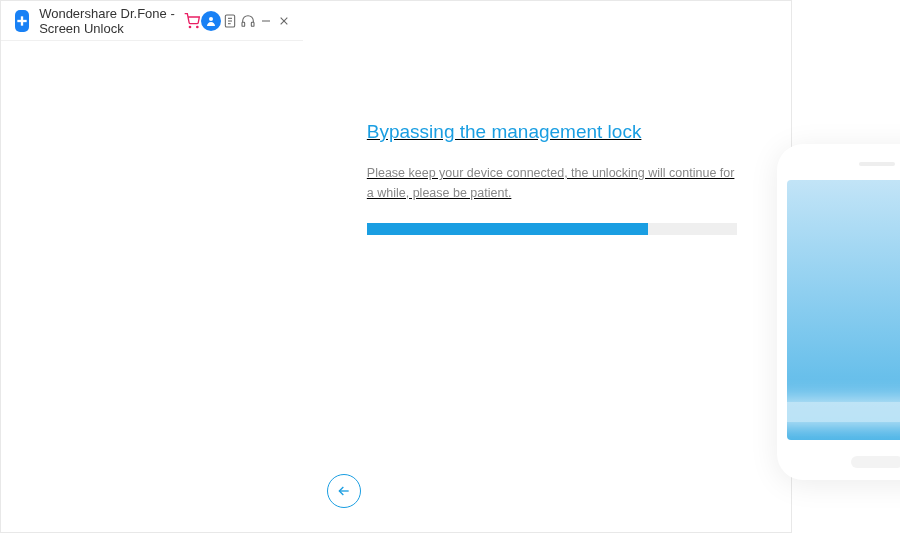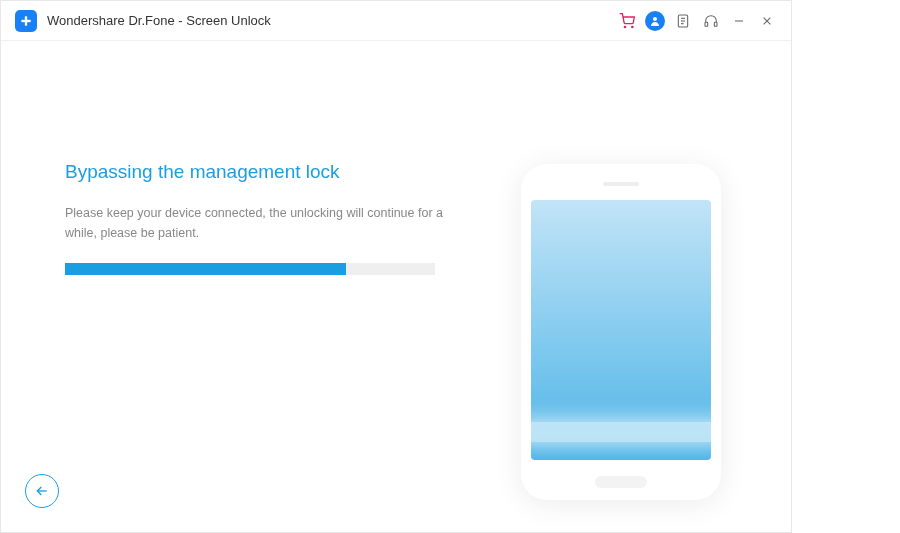--- a/index.html
+++ b/index.html
@@ -1,33 +1,33 @@
 <!DOCTYPE html>
 <html><head>
   <meta charset="utf-8">
   <style>
     * { margin: 0; padding: 0; box-sizing: border-box; }
     body { font-family: -apple-system, BlinkMacSystemFont, "Segoe UI", Arial, sans-serif; background: #fff; width: 900px; height: 533px; overflow: hidden; position: relative; }
     
-    .window { width: 792px; height: 533px; border: 1px solid #e8e8e8; background: #fff; display: flex; flex-direction: column; }
+    .window { width: 792px; height: 533px; border: 1px solid #e8e8e8; background: #fff; display: flex; flex-direction: row; }
     
     .titlebar { height: 40px; display: flex; align-items: center; padding: 0 10px 0 14px; border-bottom: 1px solid #f0f0f0; }
     .titlebar .logo { width: 22px; height: 22px; background: #1981f5; border-radius: 5px; display: flex; align-items: center; justify-content: center; margin-right: 10px; }
     .titlebar .logo svg { width: 14px; height: 14px; }
     .titlebar .title { font-size: 13px; color: #333; font-weight: 400; }
     .titlebar .spacer { flex: 1; }
     .titlebar .icon-btn { width: 28px; height: 28px; display: flex; align-items: center; justify-content: center; cursor: pointer; color: #666; }
     .titlebar .icon-btn.cart { color: #e91e63; }
     .titlebar .icon-btn.user { }
     .titlebar .icon-btn.user .circle { width: 20px; height: 20px; border-radius: 50%; background: #1981f5; display:flex; align-items:center; justify-content:center; }
     .titlebar .icon-btn svg { width: 16px; height: 16px; }
     
     .content { flex: 1; display: flex; position: relative; }
     
-    .left { flex: 1; padding: 120px 40px 40px 64px; }
+    .left { flex: 1; padding: 120px 40px 40px 64px; text-decoration: underline; }
     .heading { color: #1a9ee2; font-size: 19px; font-weight: 500; margin-bottom: 20px; }
     .subtext { color: #888; font-size: 12.5px; line-height: 1.6; margin-bottom: 20px; max-width: 400px; }
     .progress { width: 370px; height: 12px; background: #efefef; overflow: hidden; }
     .progress-fill { height: 100%; background: #1a9ee2; width: 76%; }
     
     .right { width: 270px; display: flex; align-items: center; justify-content: flex-start; padding-top: 90px; padding-right: 20px; }
     
     .phone { width: 200px; height: 336px; border-radius: 26px; background: #fff; box-shadow: 0 4px 30px rgba(0,0,0,0.08); position: relative; padding: 10px; }
     .phone-speaker { position: absolute; top: 18px; left: 50%; transform: translateX(-50%); width: 36px; height: 4px; background: #eee; border-radius: 2px; }
     .phone-screen { width: 100%; height: 260px; margin-top: 26px; border-radius: 4px; background: linear-gradient(to bottom, #c2e4f7 0%, #4cb4e7 100%); position: relative; overflow: hidden; }

